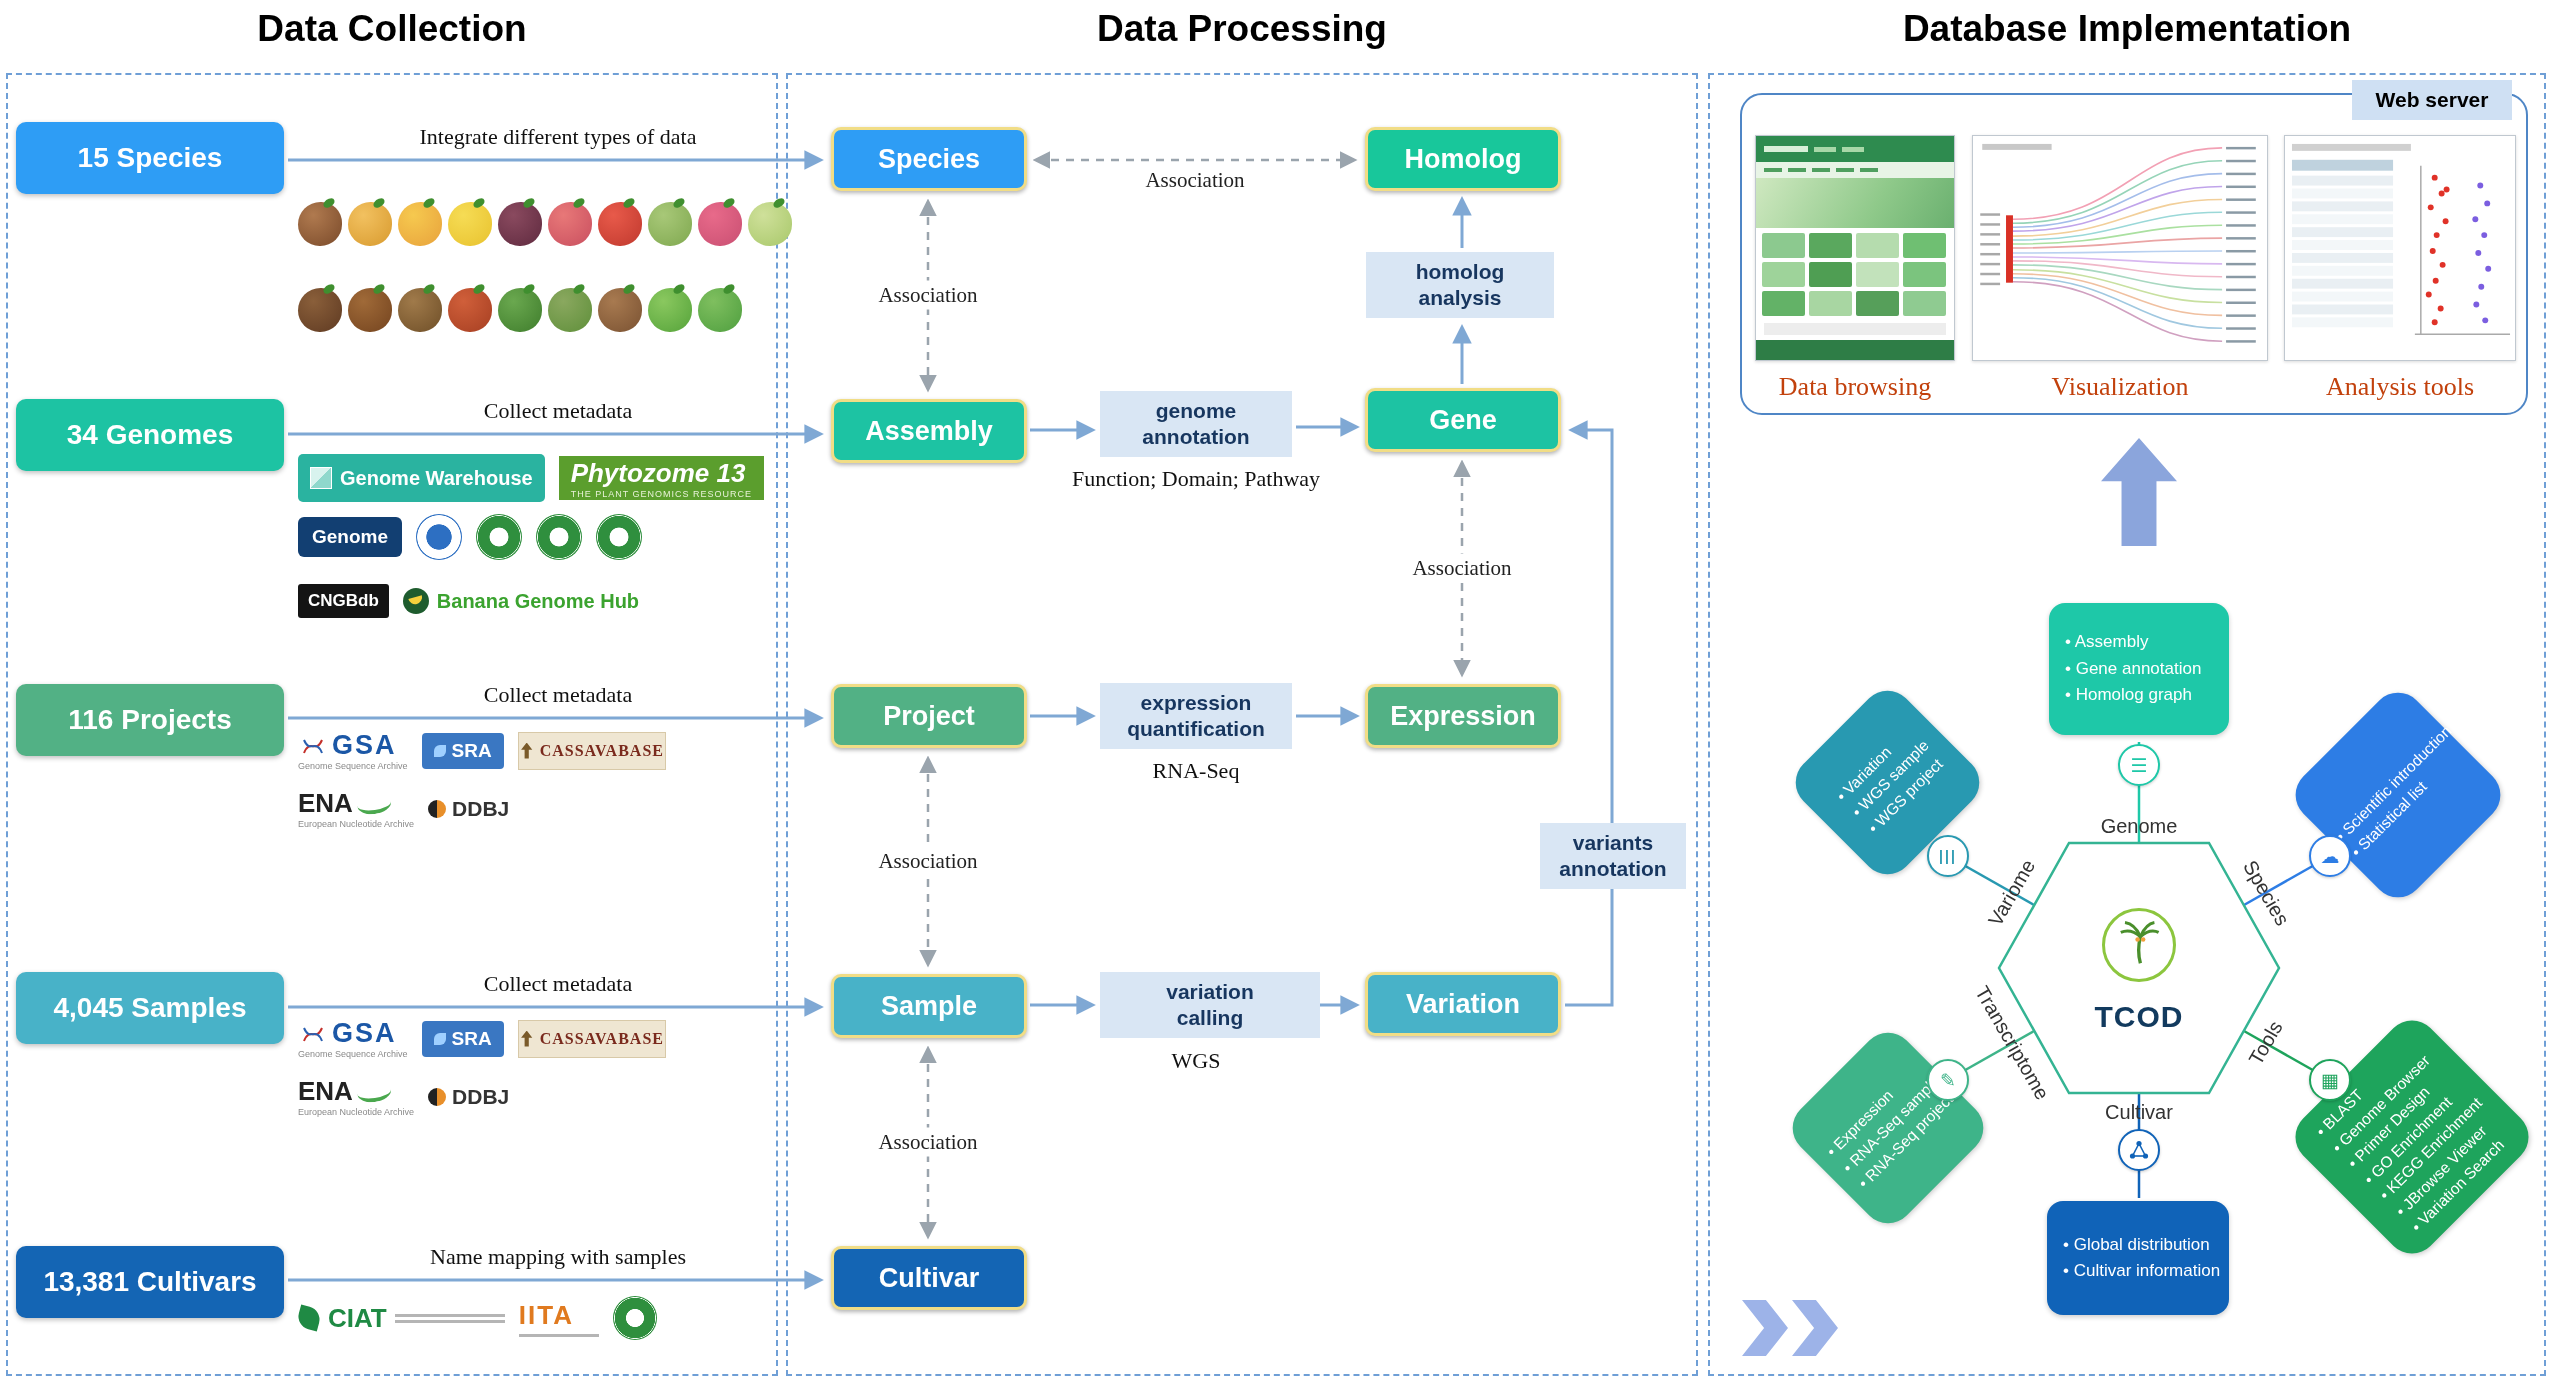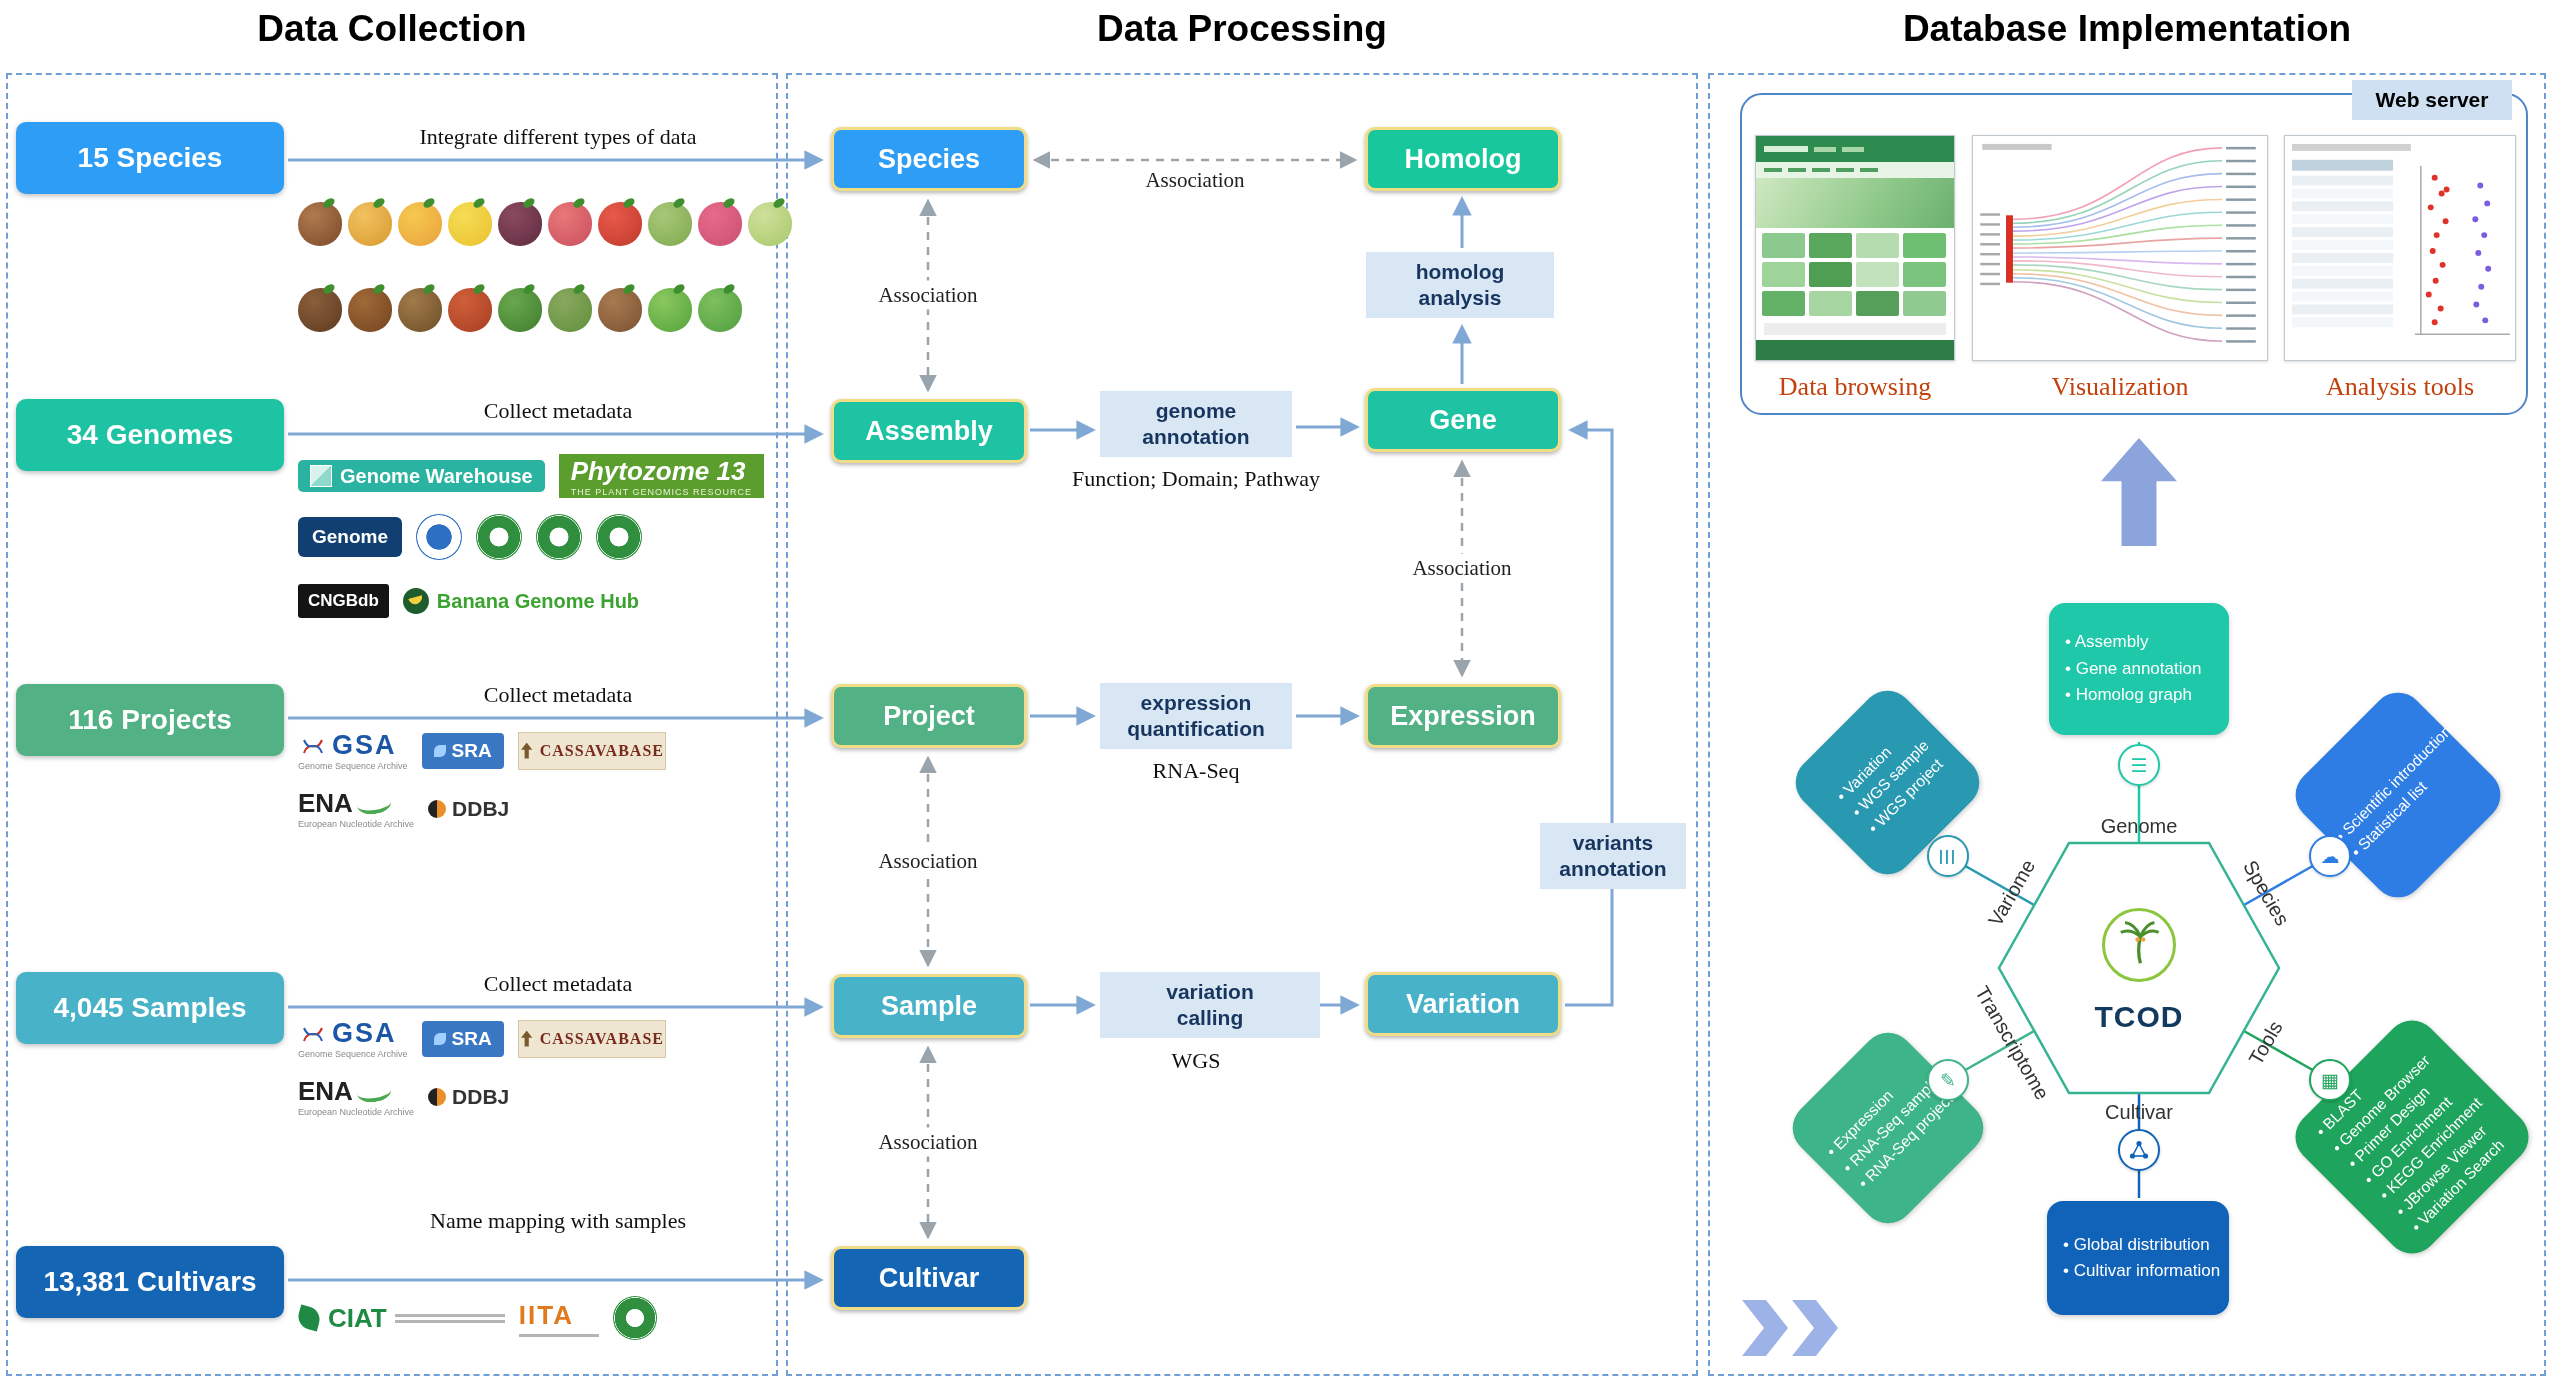--- a/index.html
+++ b/index.html
@@ -13,21 +13,21 @@
   .step{position:absolute;background:#d9e6f4;color:#17365f;font-weight:bold;font-size:21px;display:flex;align-items:center;justify-content:center;text-align:center;line-height:1.25;box-sizing:border-box;}
   .step span{display:inline-block;}
   .note{position:absolute;transform:translateX(-50%);font-family:"Liberation Serif",serif;font-size:22px;color:#111;white-space:nowrap;}
   .assoc{position:absolute;font-family:"Liberation Serif",serif;font-size:21px;color:#222;background:#fff;padding:2px 8px;white-space:nowrap;}
   .assoc-v{transform:translate(-50%,-50%);}
   .assoc-h{transform:translateX(-50%);}
   .fruit-row{position:absolute;display:flex;gap:6px;}
   .fruit{width:44px;height:44px;border-radius:52% 48% 50% 50%;position:relative;display:inline-block;}
   .fruit::after{content:"";position:absolute;width:12px;height:8px;background:#3f8f2f;border-radius:60% 40% 60% 40%;top:-3px;right:7px;transform:rotate(-20deg);}
   .lrow{position:absolute;display:flex;align-items:center;gap:14px;}
-  .logo-gw{height:32px;background:#2ab3a0;border-radius:5px;color:#fff;display:flex;align-items:center;gap:8px;padding:0 12px;font-size:20px;font-weight:bold;}
+  .logo-gw{height:48px;background:#2ab3a0;border-radius:5px;color:#fff;display:flex;align-items:center;gap:8px;padding:0 12px;font-size:20px;font-weight:bold;}
   .cube{width:20px;height:20px;background:linear-gradient(135deg,#d8f3ee 0 50%,#8fd8cc 50% 100%);border:1px solid #fff;}
   .logo-phy{height:40px;background:#5b9e2d;color:#fff;padding:2px 12px;display:flex;flex-direction:column;justify-content:center;}
   .logo-phy .main{font-size:26px;font-weight:bold;font-style:italic;white-space:nowrap;}
   .logo-phy .sub{font-size:9px;letter-spacing:1px;color:#e8f2d8;white-space:nowrap;}
   .logo-ncbi{height:40px;background:#123f72;border-radius:6px;color:#fff;font-size:19px;font-weight:bold;display:flex;align-items:center;padding:0 14px;}
   .circle-logo{width:46px;height:46px;border-radius:50%;box-sizing:border-box;}
   .hn{background:radial-gradient(circle,#2d6fc2 38%,#fff 40%,#fff 66%,#2d6fc2 68%);}
   .green-emblem{background:radial-gradient(circle,#fff 28%,#2f8f3e 30%,#2f8f3e 64%,#fff 66%,#2f8f3e 68%);}
   .logo-cngb{height:34px;background:#141414;color:#fff;font-weight:bold;font-size:17px;display:flex;align-items:center;padding:0 10px;border-radius:3px;}
   .logo-banana{display:flex;align-items:center;gap:8px;color:#3ba32f;font-weight:bold;font-size:20px;white-space:nowrap;}
@@ -131,21 +131,21 @@
   <div class="src-box" style="top:122px;background:#2e9df5;">15 Species</div>
   <div class="src-box" style="top:399px;background:#1dc3a3;">34 Genomes</div>
   <div class="src-box" style="top:684px;background:#52b185;">116 Projects</div>
   <div class="src-box" style="top:972px;background:#48b2c8;">4,045 Samples</div>
   <div class="src-box" style="top:1246px;background:#1465b4;">13,381 Cultivars</div>
 
   <div class="arrow-label" style="left:558px;top:124px;">Integrate different types of data</div>
   <div class="arrow-label" style="left:558px;top:398px;">Collect metadata</div>
   <div class="arrow-label" style="left:558px;top:682px;">Collect metadata</div>
   <div class="arrow-label" style="left:558px;top:971px;">Collect metadata</div>
-  <div class="arrow-label" style="left:558px;top:1208px;">Name mapping with samples</div>
+  <div class="arrow-label" style="left:558px;top:1244px;">Name mapping with samples</div>
 
   <div class="fruit-row" style="left:298px;top:202px;">
     <span class="fruit" style="background:radial-gradient(circle at 35% 30%,#b07a4f,#7a4a2a);"></span>
     <span class="fruit" style="background:radial-gradient(circle at 35% 30%,#f2c160,#d89a2e);"></span>
     <span class="fruit" style="background:radial-gradient(circle at 35% 30%,#f6c94f,#e8a23c);"></span>
     <span class="fruit" style="background:radial-gradient(circle at 35% 30%,#f6dc55,#e8c22e);"></span>
     <span class="fruit" style="background:radial-gradient(circle at 35% 30%,#8a4a5f,#5f2a3f);"></span>
     <span class="fruit" style="background:radial-gradient(circle at 35% 30%,#e87878,#c94f5f);"></span>
     <span class="fruit" style="background:radial-gradient(circle at 35% 30%,#e85a4a,#c0392e);"></span>
     <span class="fruit" style="background:radial-gradient(circle at 35% 30%,#a8c878,#7fa84f);"></span>

